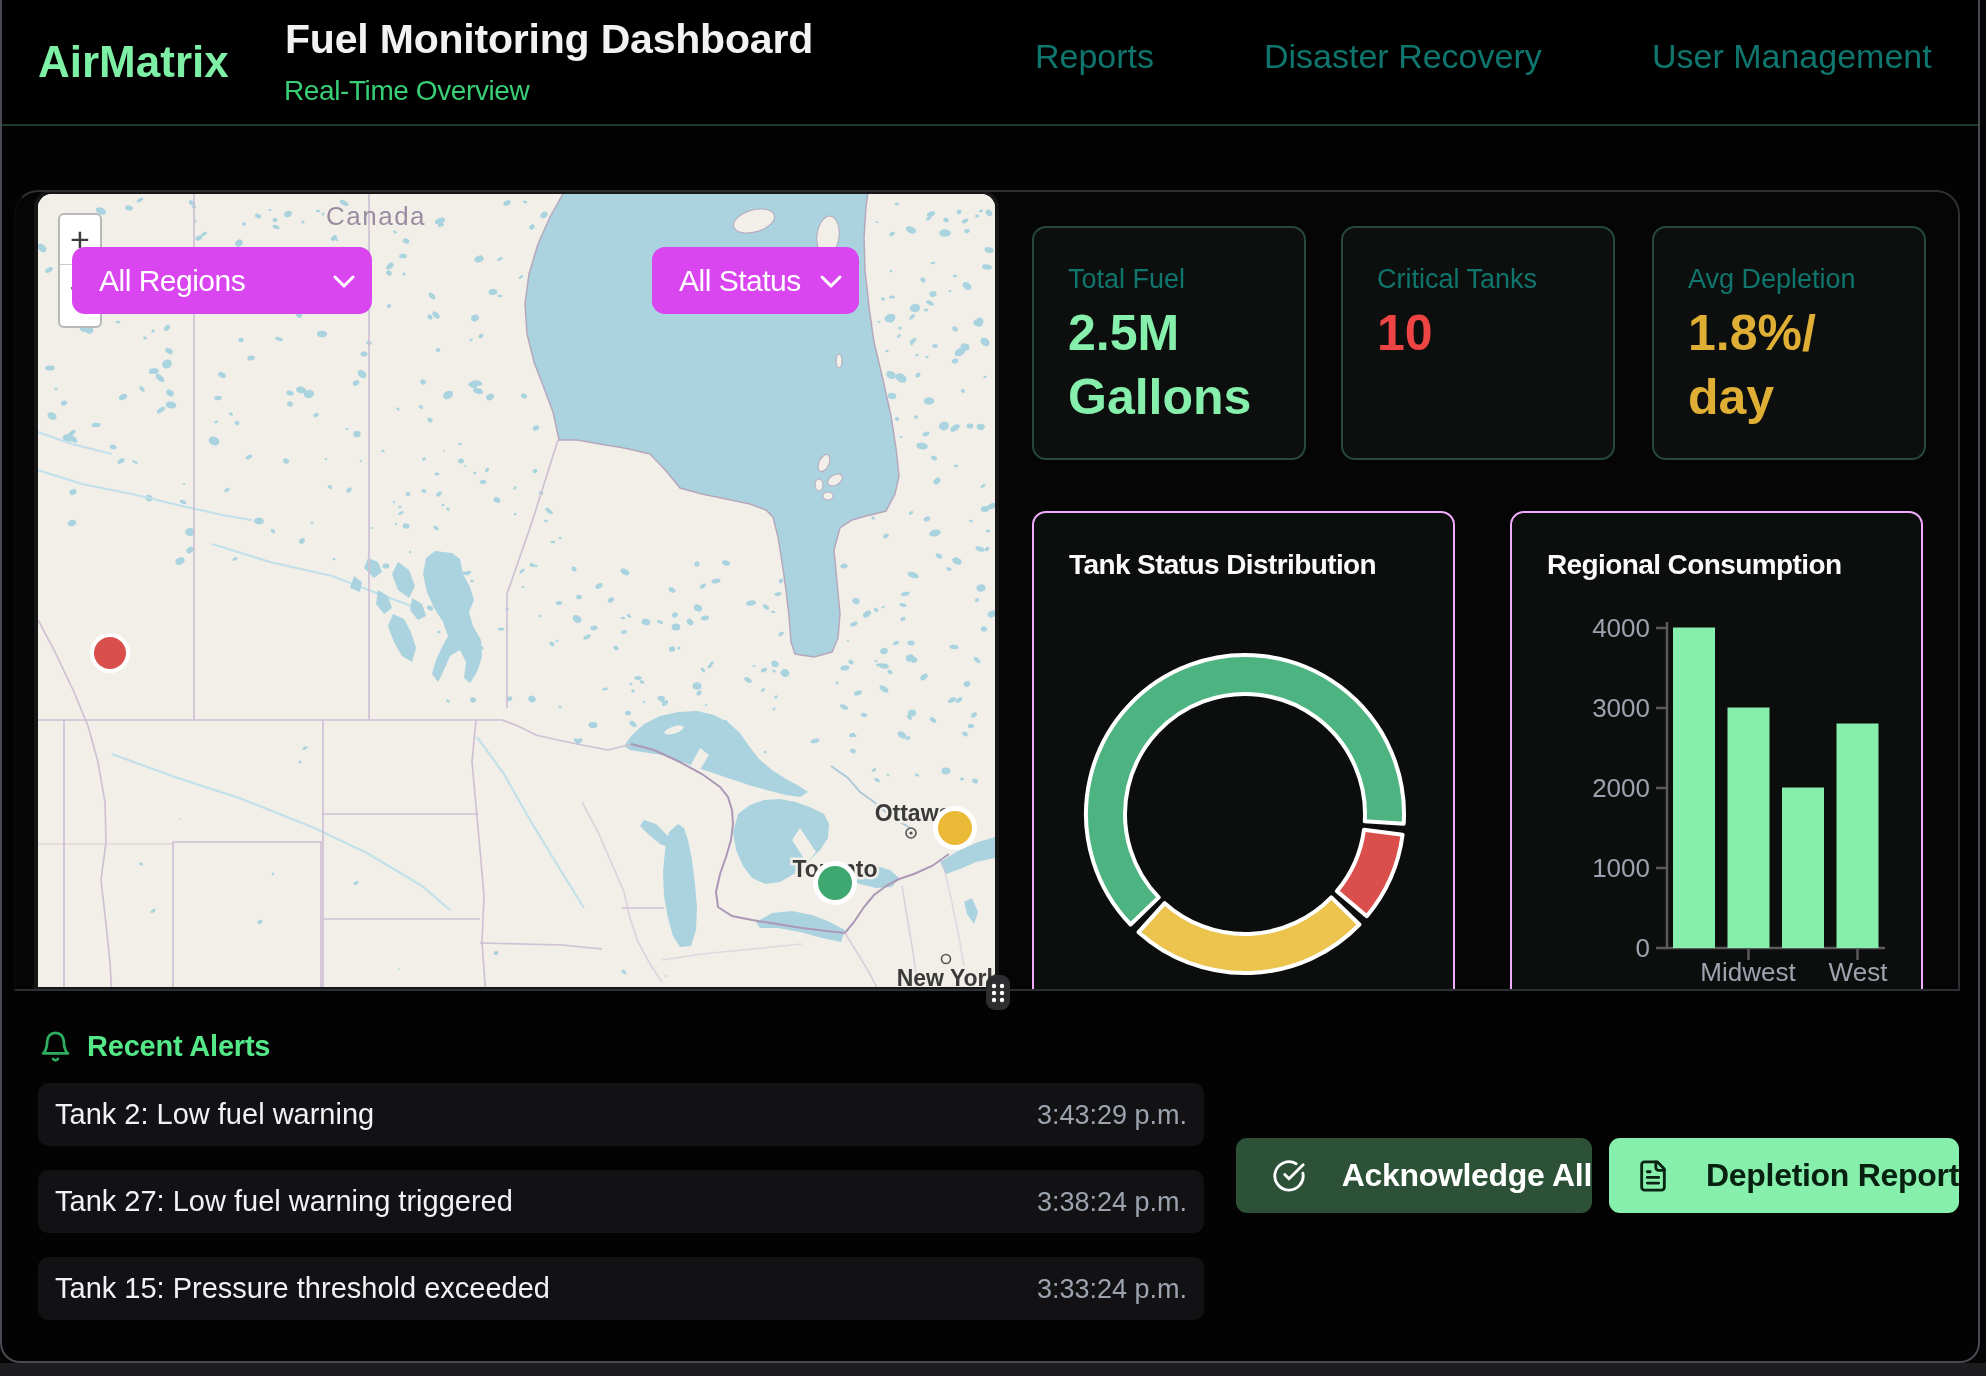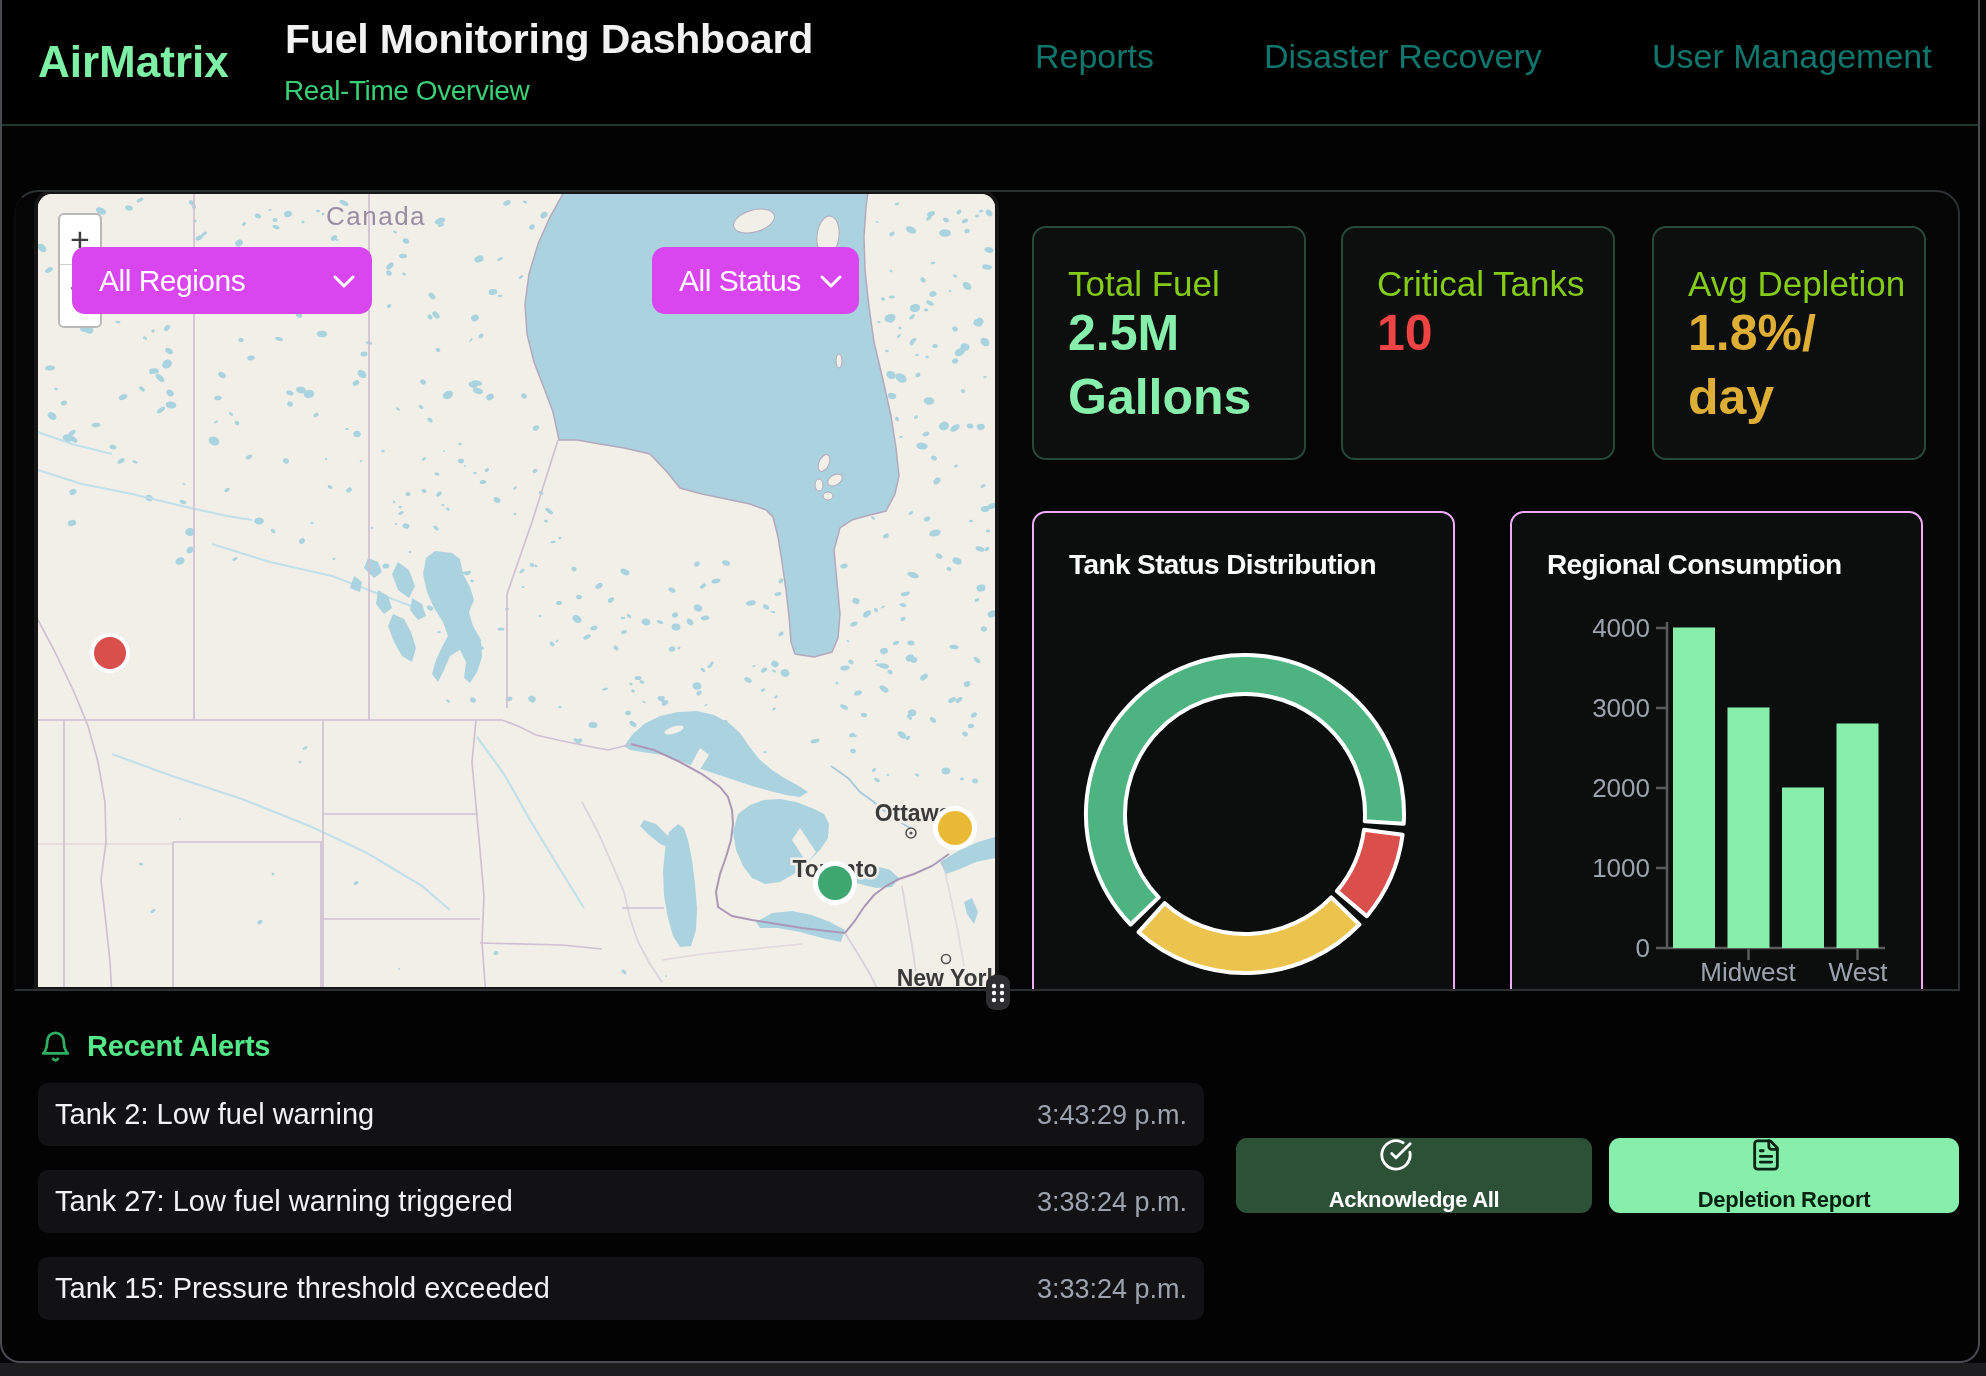--- a/index.html
+++ b/index.html
@@ -13,30 +13,30 @@
 .nav { position:absolute; top:37px; font-size:34px; font-weight:400; color:#0f766e; }
 #panel { position:absolute; left:12px; top:190px; width:1946px; height:801px; border:2px solid #2c2f33; border-left:2px solid #0a0a0a; border-radius:24px 24px 0 0; background:#050505; overflow:hidden; }
 #map { position:absolute; left:18px; top:-2px; width:965px; height:801px; border:4px solid #161616; border-radius:18px 18px 0 0; overflow:hidden; background:#f2efe9; }
 .dd { position:absolute; height:67px; background:#d946ef; border-radius:13px; color:#fff; font-size:30px; font-weight:500; letter-spacing:-0.5px; z-index:30; }
 .dd span { position:absolute; left:27px; top:17px; }
 .dd svg { position:absolute; right:16px; top:27px; }
 #zoomctl { position:absolute; left:20px; top:19px; width:44px; height:115px; background:#fff; border-radius:6px; border:2px solid rgba(0,0,0,0.28); z-index:20; }
 #zoomctl .plus { position:absolute; left:0; top:0; width:100%; height:50px; border-bottom:1px solid #ccc; color:#3c3c3c; font-size:34px; font-weight:500; text-align:center; line-height:48px; }
 #zoomctl .minus { position:absolute; left:0; top:51px; width:100%; height:49px; color:#3c3c3c; font-size:36px; font-weight:500; text-align:center; line-height:44px; }
 .scard { position:absolute; top:34px; width:274px; height:234px; background:#0d0f0e; border:2px solid #26493a; border-radius:14px; }
-.scard .lbl { position:absolute; left:34px; top:36px; font-size:35px; font-weight:500; color:#84cc16; }
+.scard .lbl { position:absolute; left:34px; top:36px; font-size:27px; font-weight:500; color:#0f766e; }
 .scard .val { position:absolute; left:34px; top:73px; font-size:50px; font-weight:700; line-height:64px; }
 .ccard { position:absolute; top:319px; background:#0c0e0d; border:2px solid #f0abfc; border-radius:14px; height:560px; }
 .ccard .ctitle { position:absolute; left:35px; top:36px; font-size:28px; font-weight:700; color:#fafafa; white-space:nowrap; letter-spacing:-0.6px; }
 #grip { position:absolute; left:984px; top:975px; width:24px; height:35px; background:#2e2e31; border-radius:9px; z-index:40; }
 #alerthead { position:absolute; left:85px; top:1030px; font-size:29px; font-weight:700; letter-spacing:-0.2px; color:#54e888; }
 .arow { position:absolute; left:36px; width:1166px; height:63px; background:#121215; border-radius:10px; }
 .arow .t { position:absolute; left:17px; top:15px; font-size:29px; font-weight:500; color:#f2f2f4; }
 .arow .tm { position:absolute; right:17px; top:17px; font-size:27px; font-weight:400; color:#9ca3af; }
-.btn { position:absolute; top:1138px; height:75px; border-radius:11px; display:flex; align-items:center; justify-content:space-between; font-weight:700; font-size:22px; letter-spacing:-0.3px;flex-direction:column; }
+.btn { position:absolute; top:1138px; height:75px; border-radius:11px; display:flex; align-items:center; justify-content:flex-end; font-weight:700; font-size:32px; letter-spacing:-0.3px; }
 #btn1 { left:1234px; width:356px; background:#2c5137; color:#fff; }
 #btn2 { left:1607px; width:350px; background:#86efac; color:#07200f; }
 .btn svg { margin-right:36px; }
 </style>
 </head>
 <body>
 <div id="botstrip" style="position:absolute; left:0; top:1363px; width:1986px; height:13px; background:#1d1d20;"></div>
 <div id="app">
   <div id="hdr">
     <div id="logo">AirMatrix</div>

